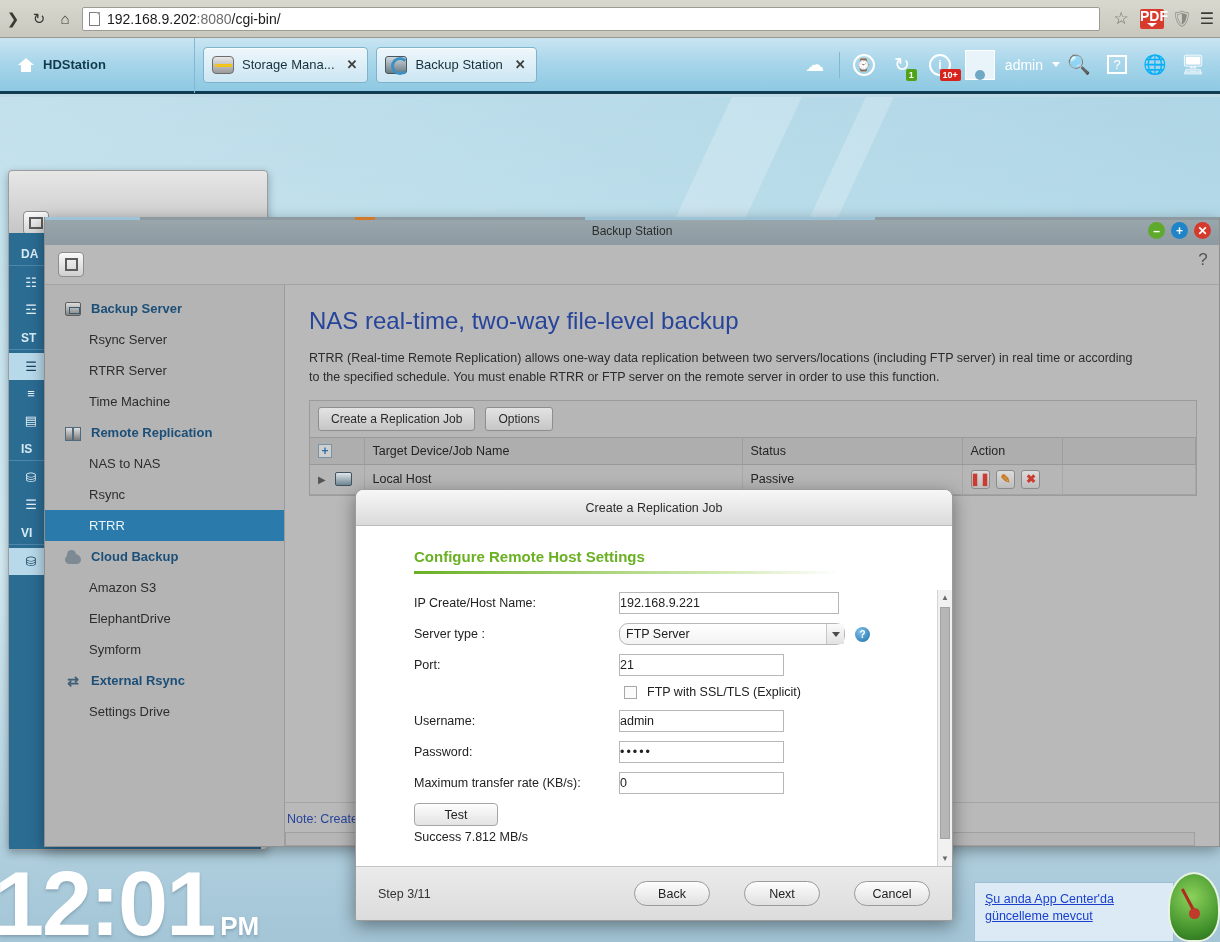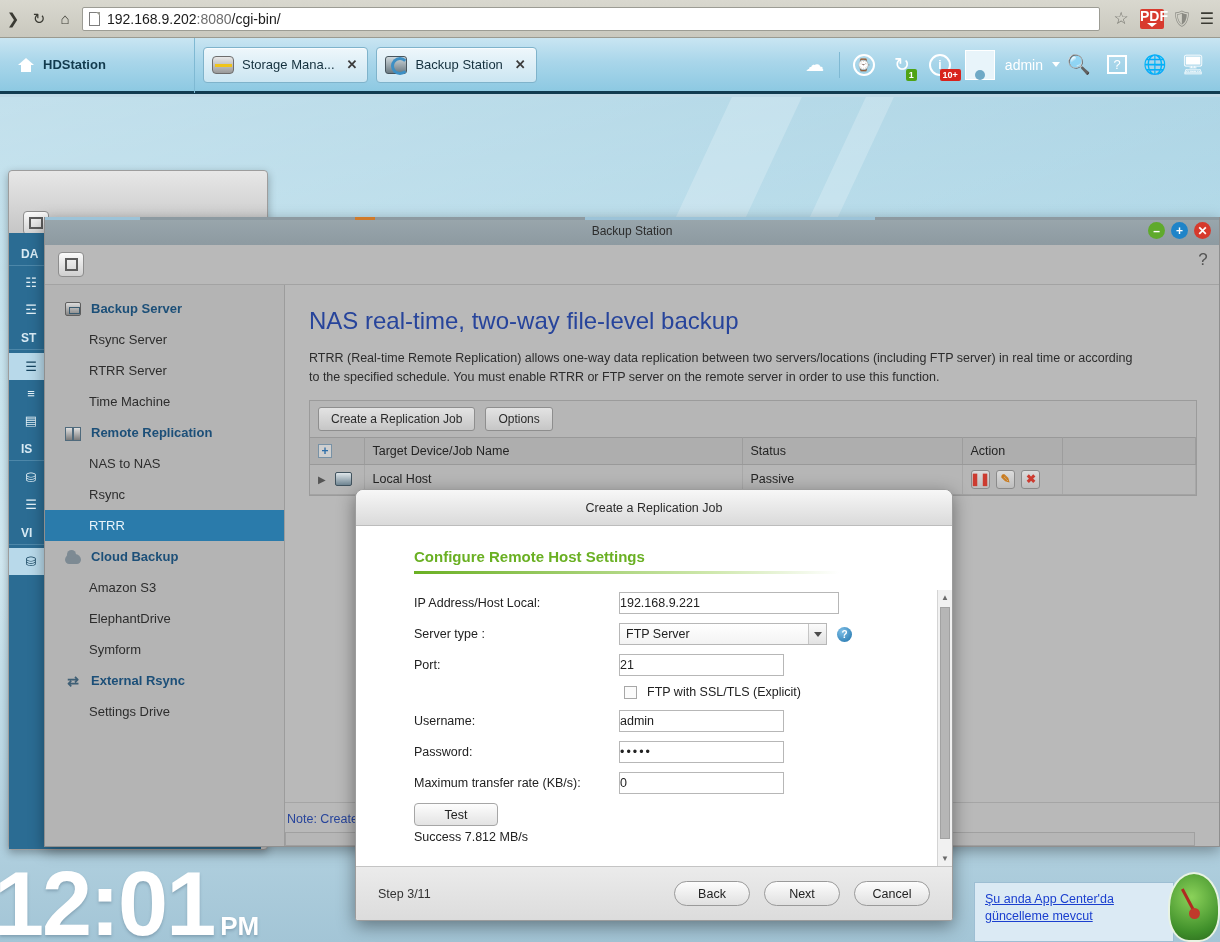--- a/index.html
+++ b/index.html
@@ -296,21 +296,21 @@
     position:absolute; left:0; right:0; bottom:0; height:54px;
     background:linear-gradient(#ebebeb,#dcdcdc); border-top:1px solid #c4c4c4;
     display:flex; align-items:center; padding:0 22px;
   }
   #stepinfo{ font-size:12.5px; color:#333; }
   .pillbtn{
     width:76px; height:25px; border:1px solid #9a9a9a; border-radius:13px;
     background:linear-gradient(#fdfdfd,#e0e0e0); font-size:12.5px; color:#222;
     display:flex; align-items:center; justify-content:center; margin-left:14px;
   }
-  #footbtns{ margin-left:auto; display:flex; }
+  #footbtns{ margin-left:auto; display:flex;gap:20px; }
 
   
   #notif{
     position:absolute; right:46px; bottom:0; width:200px; height:60px; z-index:50;
     background:#dbeaf4; border:1px solid #9dbed3; padding:8px 10px;
   }
   #notif .nclose{ position:absolute; right:-34px; top:-6px; color:#3a3a3a; font-size:16px; font-weight:bold; }
   #notif a{ color:#1a3fcf; font-size:12.5px; text-decoration:underline; line-height:1.35; display:block; }
   #gauge{
     position:absolute; right:0; bottom:0; width:52px; height:70px; z-index:51;
@@ -536,27 +536,27 @@
 </div>
 
 <div id="modal">
   <div id="modal-title">Create a Replication Job</div>
 
   <div id="modal-body">
     <div id="modal-h2">Configure Remote Host Settings</div>
     <div id="modal-rule"></div>
 
     <div class="frow">
-      <div class="flabel">IP Address/Host Local:</div>
+      <div class="flabel">IP Create/Host Name:</div>
       <div class="finput" style="width:220px;">192.168.9.221</div>
     </div>
 
     <div class="frow">
       <div class="flabel">Server type :</div>
-      <div class="fselect" style="width:208px;">
+      <div class="fselect" style="width:226px;border-radius:9px;">
         <span>FTP Server</span>
         <span class="arrowbox">
             <i class="dncaret"></i>
           </span>
       </div>
       <div class="helpico">?</div>
     </div>
 
     <div class="frow">
       <div class="flabel">Port:</div>

